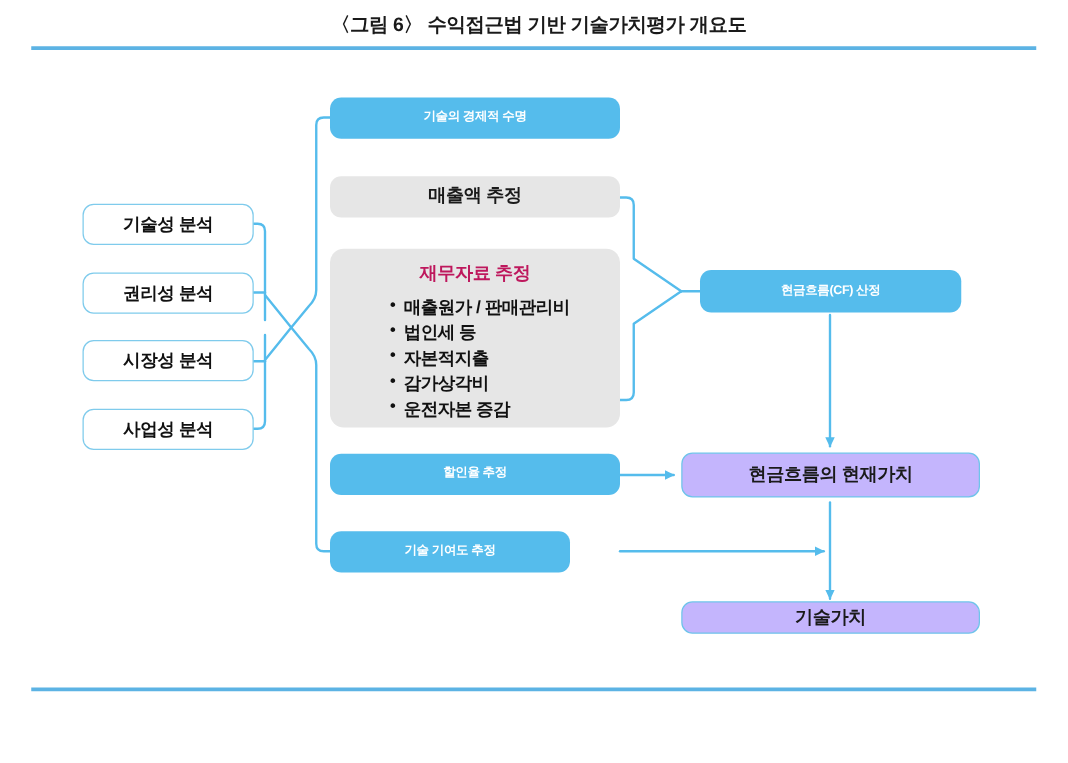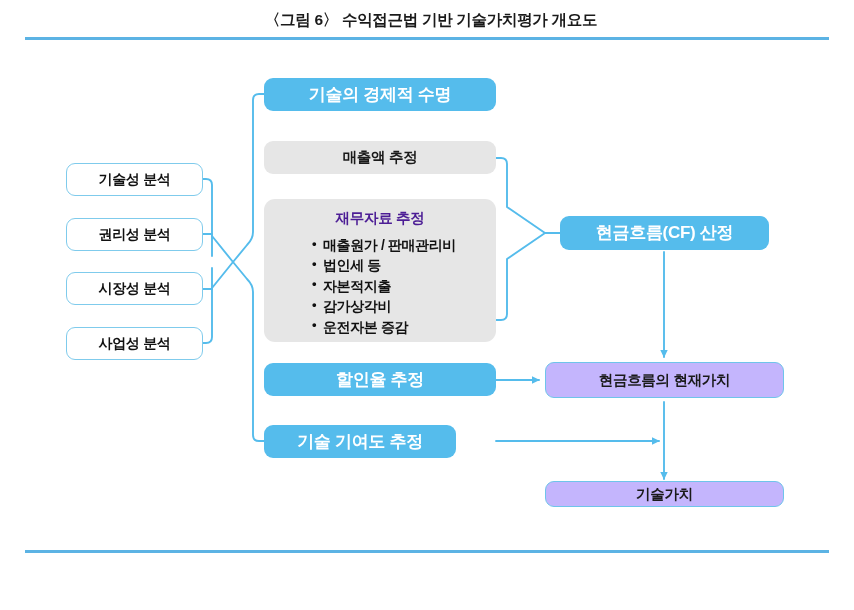--- a/index.html
+++ b/index.html
@@ -74,21 +74,21 @@
     color: #111111;
     font-size: 14px;
     font-weight: 600;
   }
 
   .node.blue {
     background: #55BCEC;
     border: none;
     border-radius: 9px;
     color: #ffffff;
-    font-size: 17px;
+    font-size: 10px;
     font-weight: 600;
   }
 
   .node.gray {
     background: #E6E6E6;
     border: none;
     border-radius: 9px;
     color: #1a1a1a;
     font-size: 14.5px;
     font-weight: 600;
@@ -106,21 +106,21 @@
   
   .panel {
     position: absolute;
     box-sizing: border-box;
     background: #E6E6E6;
     border-radius: 11px;
     padding: 10px 0 12px 0;
   }
   .panel-title {
     text-align: center;
-    color: #4c1d95;
+    color: #be185d;
     font-size: 14.5px;
     font-weight: 600;
     letter-spacing: -0.3px;
     margin-bottom: 7px;
   }
   .panel-list {
     list-style: none;
     margin: 0;
     padding: 0 0 0 48px;
   }

